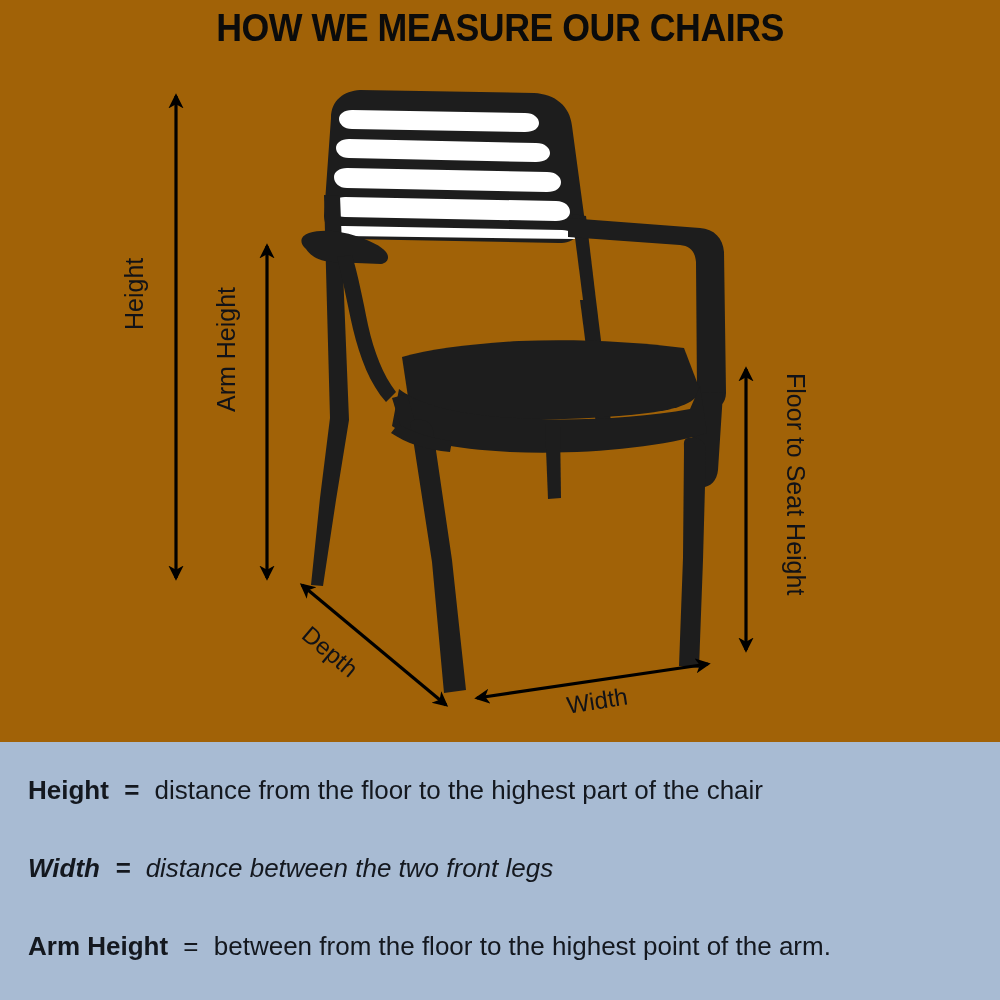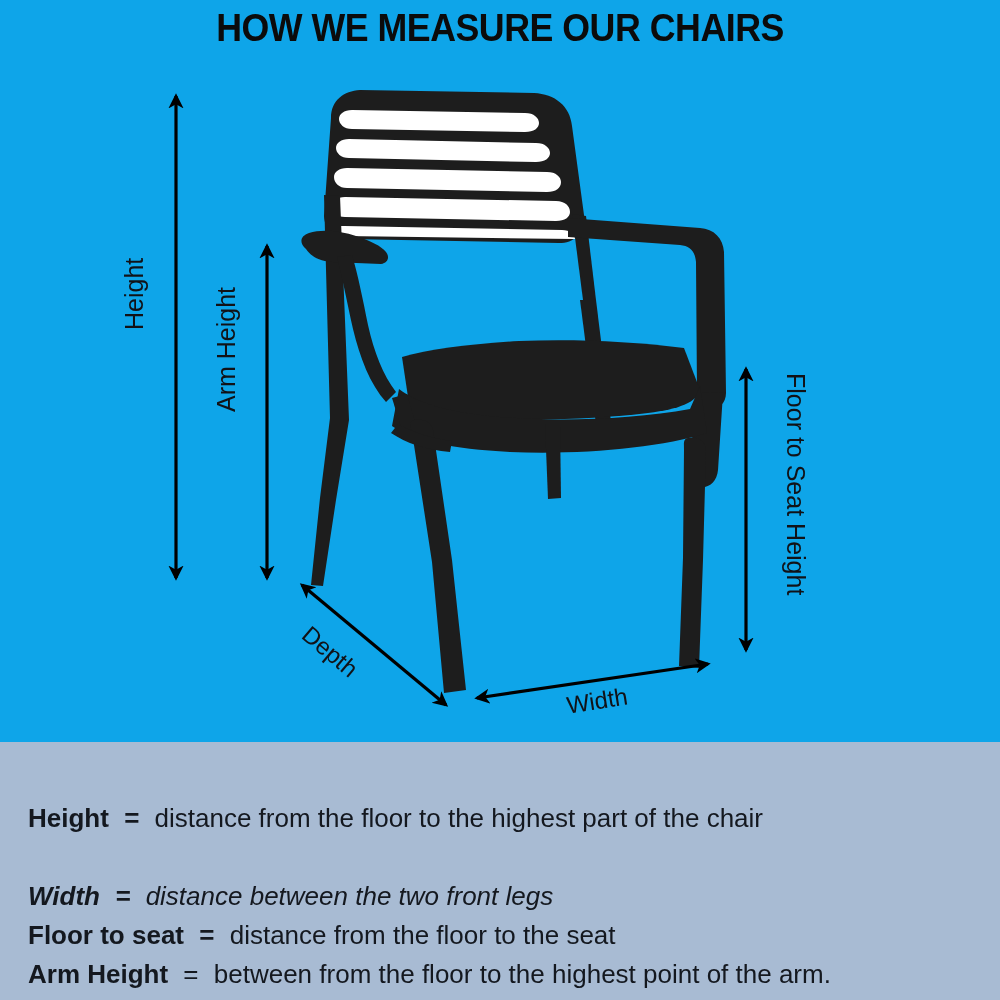--- a/index.html
+++ b/index.html
@@ -1,19 +1,19 @@
 <!DOCTYPE html>
 <html><head>
 <meta charset="utf-8">
 <style>
   html,body{margin:0;padding:0;background:#fff;}
   body{width:1000px;height:1000px;overflow:hidden;
        font-family:"Liberation Sans","DejaVu Sans",sans-serif;}
 
-  #page{position:relative;width:1000px;height:1000px;background:#0ea5e9;}
+  #page{position:relative;width:1000px;height:1000px;background:#a16207;}
 
   
   #title{
     position:absolute;left:0;top:6px;width:1000px;text-align:center;
     font-family:"Liberation Sans","DejaVu Sans",sans-serif;
     font-weight:700;font-size:38px;letter-spacing:-0.5px;
     color:#0b0b0b;line-height:44px;
     transform:scaleX(0.94);transform-origin:center top;
     white-space:nowrap;
   }
@@ -37,21 +37,21 @@
   #lbl-width{left:565px;top:694px;transform:rotate(-9deg);transform-origin:left top;font-size:24px;}
 
   
   #legend{
     position:absolute;left:0;top:742px;width:1000px;height:258px;
     background:#a8bbd3;
   }
   .legend-row{
     position:absolute;left:28px;white-space:nowrap;
     font-family:"Liberation Sans","DejaVu Sans",sans-serif;
-    font-size:26px;color:#14181f;line-height:30px;margin-top:28px;
+    font-size:26px;color:#14181f;line-height:30px;
   }
   .legend-row .term{font-weight:700;}
   .legend-row .eqb{font-weight:700;}
   .legend-row .eqr{font-weight:400;}
   .legend-row .desc{font-weight:400;}
   #row0{top:33px;}
   #row1{top:72px;}
   #row2{top:111px;font-style:italic;}
   #row3{top:150px;}
   #row4{top:189px;}
@@ -200,25 +200,20 @@
       <span class="desc" style="margin-right: 8px;">distance from the floor to the highest part of the chair</span>
     </div>
 
 
     <div class="legend-row" id="row2">
       <span class="term" style="margin-right: 8px;">Width</span>
       <span class="eqb" style="margin-right: 8px;">=</span>
       <span class="desc" style="margin-right: 8px;">distance between the two front legs</span>
     </div>
 
-    <div class="legend-row" id="row3">
-      <span class="term" style="margin-right: 8px;">Floor to seat</span>
-      <span class="eqb" style="margin-right: 8px;">=</span>
-      <span class="desc" style="margin-right: 8px;">distance from the floor to the seat</span>
-    </div>
 
     <div class="legend-row" id="row4">
       <span class="term" style="margin-right: 8px;">Arm Height</span>
       <span class="eqr" style="margin-right: 8px;">=</span>
       <span class="desc" style="margin-right: 8px;">between from the floor to the highest point of the arm.</span>
     </div>
 
   </div>
 </div>
 

